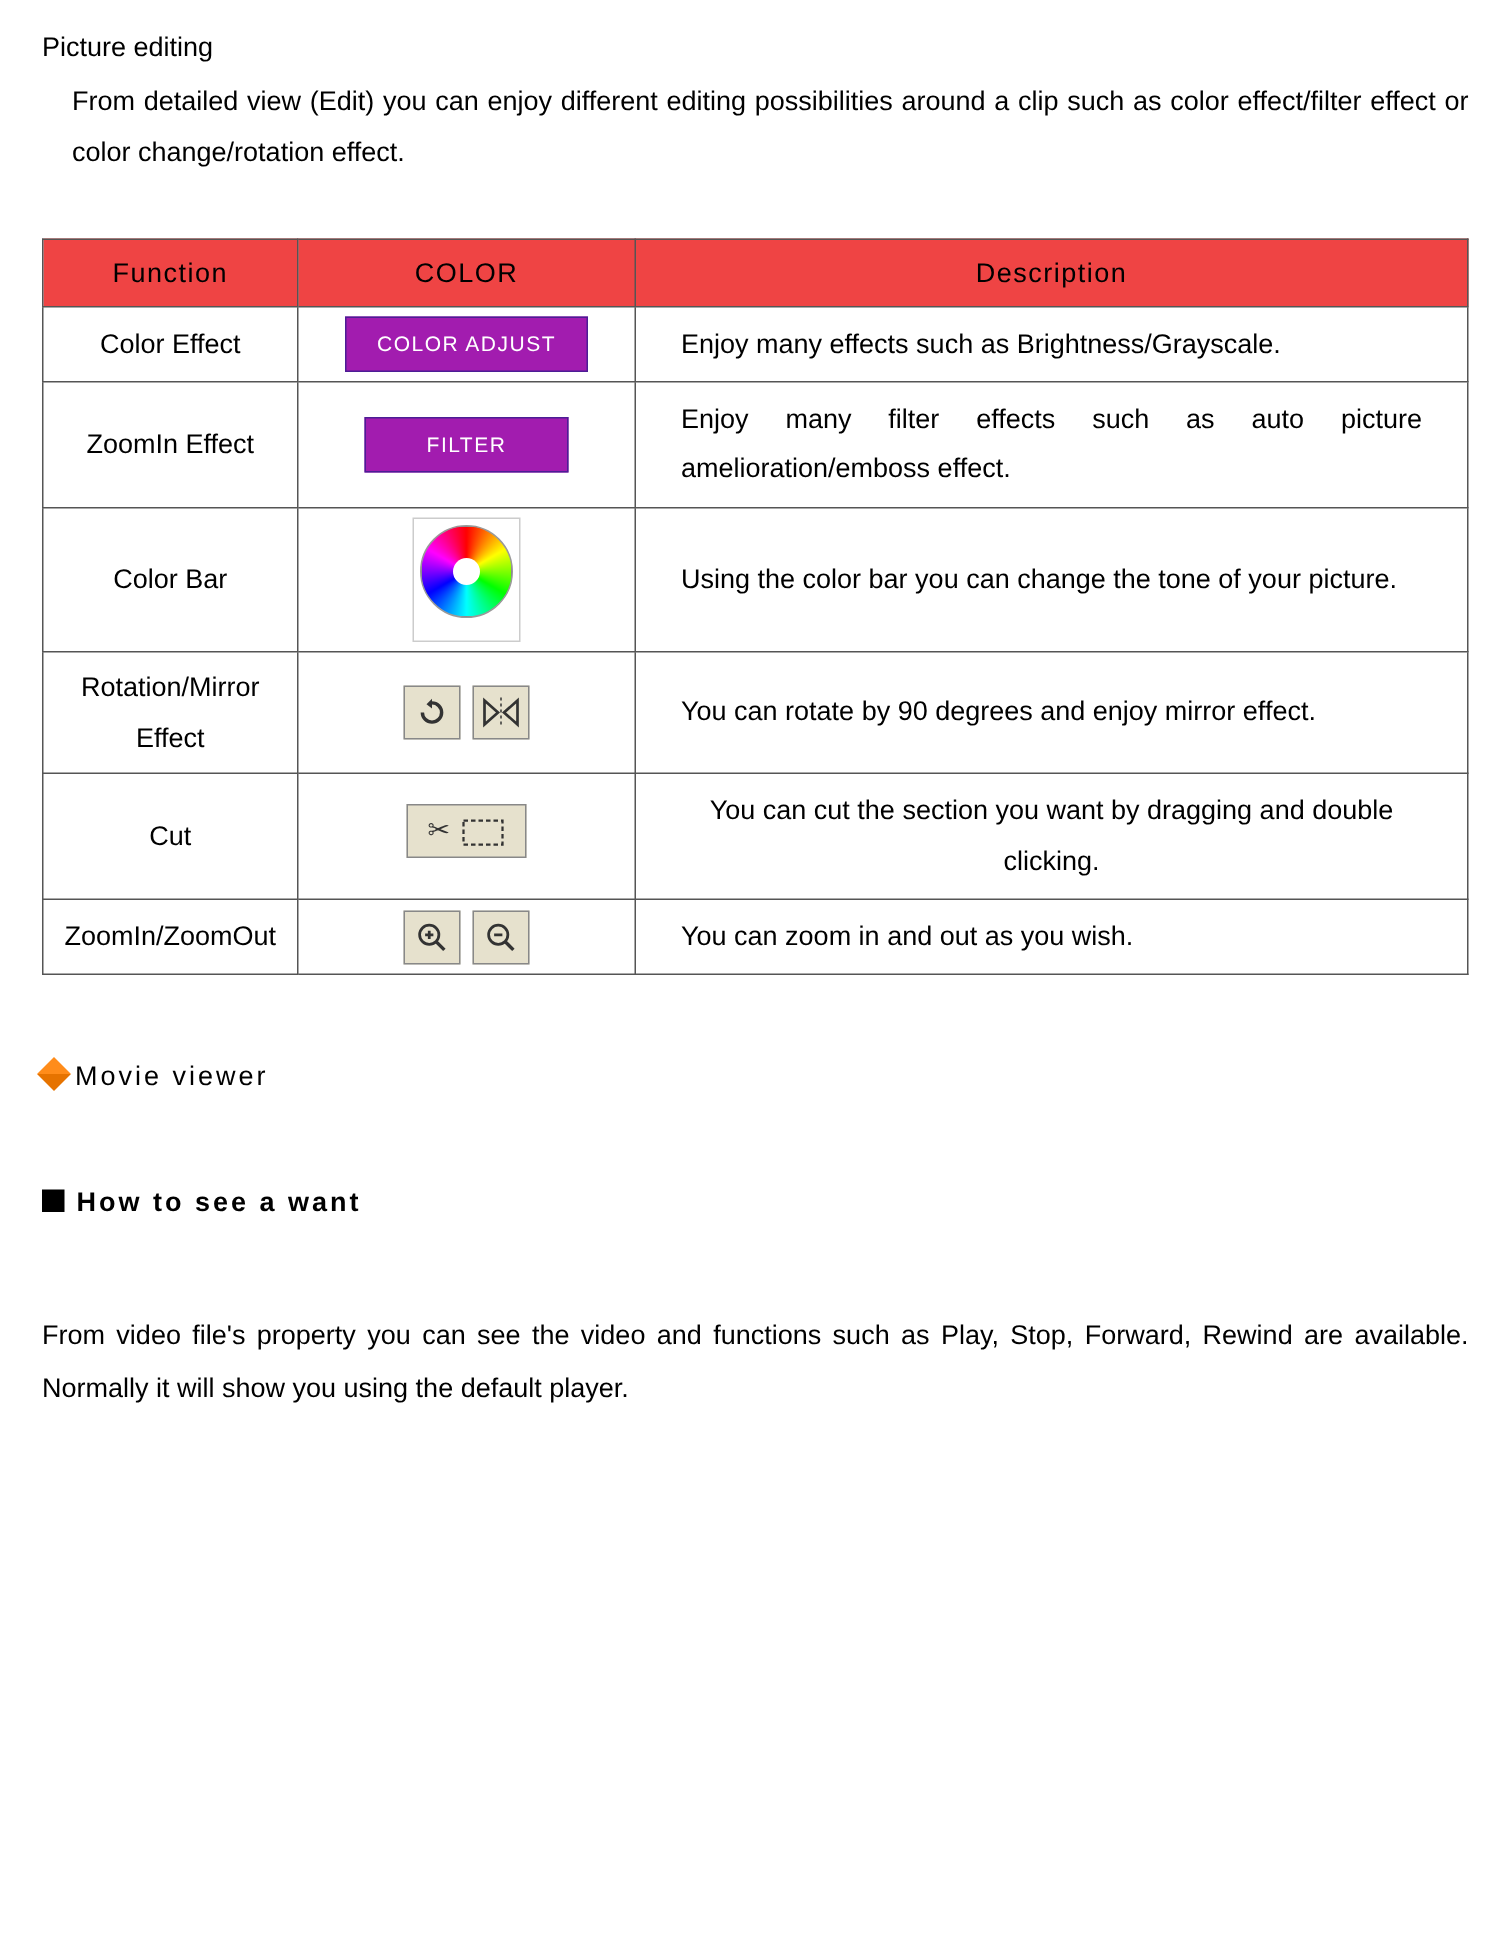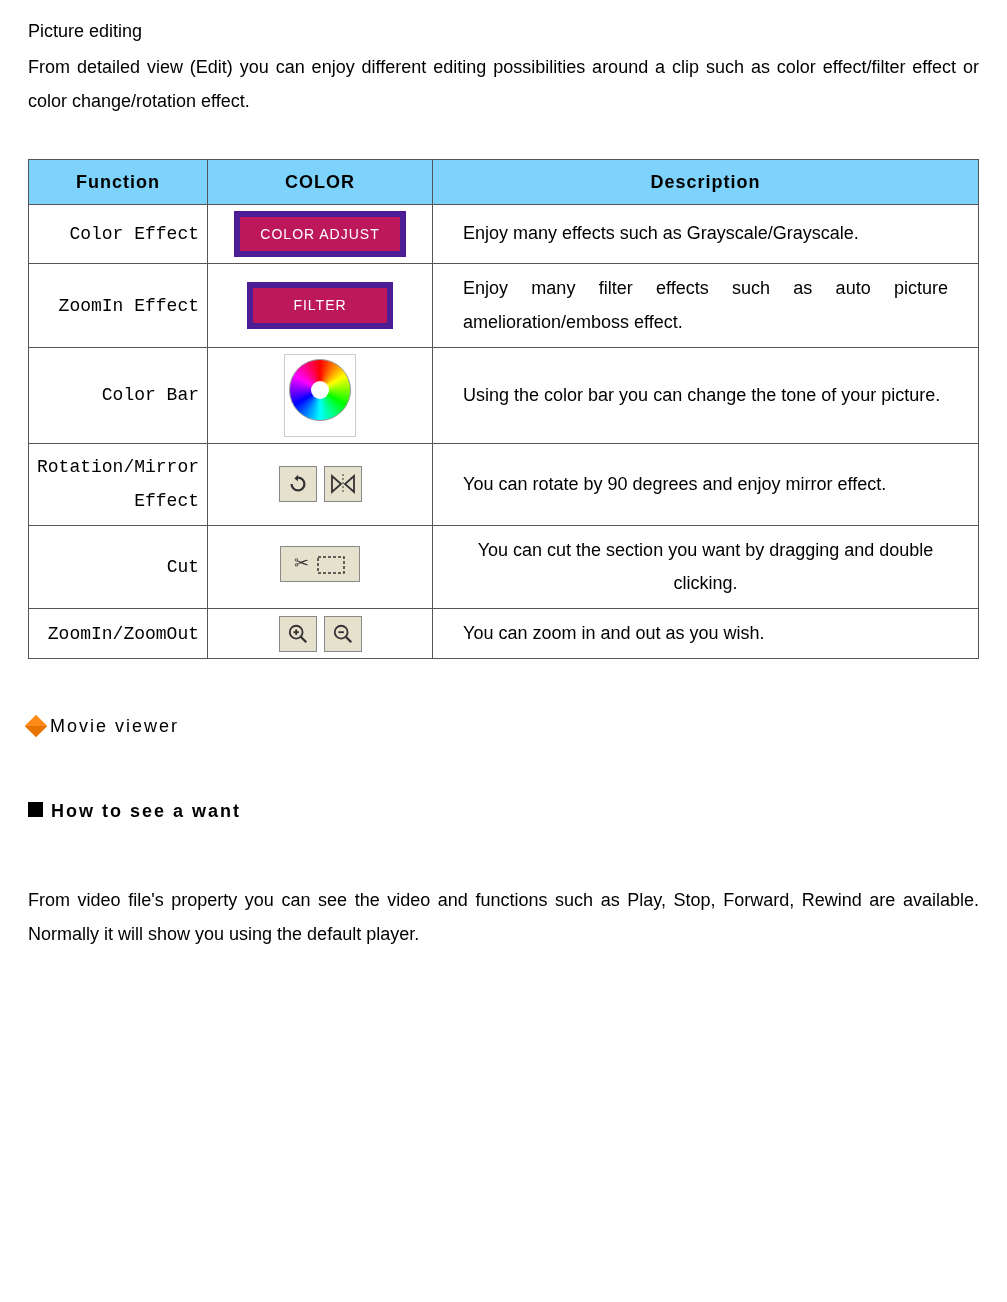--- a/index.html
+++ b/index.html
@@ -6,50 +6,50 @@
     body {
       font-family: Arial, Helvetica, sans-serif;
       font-size: 18px;
       color: #000;
       background: #fff;
       padding: 14px 28px 30px 28px;
       width: 1007px;
       line-height: 1.9;
     }
     .intro-title { margin-bottom: 2px; }
-    .intro-text { margin-bottom: 40px; text-align: justify; }
+    .intro-text { margin-bottom: 40px; text-align: justify; margin-left: 20px; }
     table {
       width: 100%;
       border-collapse: collapse;
       margin-bottom: 50px;
     }
     th, td {
       border: 1px solid #555;
       padding: 6px 8px;
       vertical-align: middle;
     }
     th {
-      background: #7dd3fc;
-      font-weight: bold;
+      background: #ef4444;
+      font-weight: normal;
       text-align: center;
       letter-spacing: 1px;
       padding: 5px;
     }
-    td.func { width: 170px; text-align: right; font-family: Liberation Mono, monospace; }
+    td.func { width: 170px; text-align: center; }
     td.icon { width: 225px; text-align: center; }
     td.desc { padding: 8px 30px; text-align: justify; line-height: 1.85; }
     td.desc-center { padding: 8px 20px; text-align: center; line-height: 1.85; }
     .btn-gray {
       display: inline-block;
-      background: #be185d;
+      background: #a21caf;
       color: #fff;
       font-size: 14px;
       letter-spacing: 1px;
       padding: 4px 20px;
-      border: 6px solid #4c1d95;
+      border: 1px solid #4c1d95;
       font-family: Arial, sans-serif;
     }
     .color-wheel {
       width: 62px; height: 62px;
       border-radius: 50%;
       background: conic-gradient(red, yellow, lime, cyan, blue, magenta, red);
       position: relative;
       display: inline-block;
       border: 1px solid #999;
     }
@@ -127,21 +127,21 @@
       <th>COLOR</th>
       <th>Description</th>
     </tr>
   </thead>
   <tbody>
     <tr>
       <td class="func">Color Effect</td>
       <td class="icon">
         <span class="btn-gray">COLOR ADJUST</span>
       </td>
-      <td class="desc">Enjoy many effects such as Grayscale/Grayscale.</td>
+      <td class="desc">Enjoy many effects such as Brightness/Grayscale.</td>
     </tr>
     <tr>
       <td class="func">ZoomIn Effect</td>
       <td class="icon">
         <span class="btn-gray" style="padding:4px 40px;">FILTER</span>
       </td>
       <td class="desc">Enjoy many filter effects such as auto picture amelioration/emboss effect.</td>
     </tr>
     <tr>
       <td class="func">Color Bar</td>

